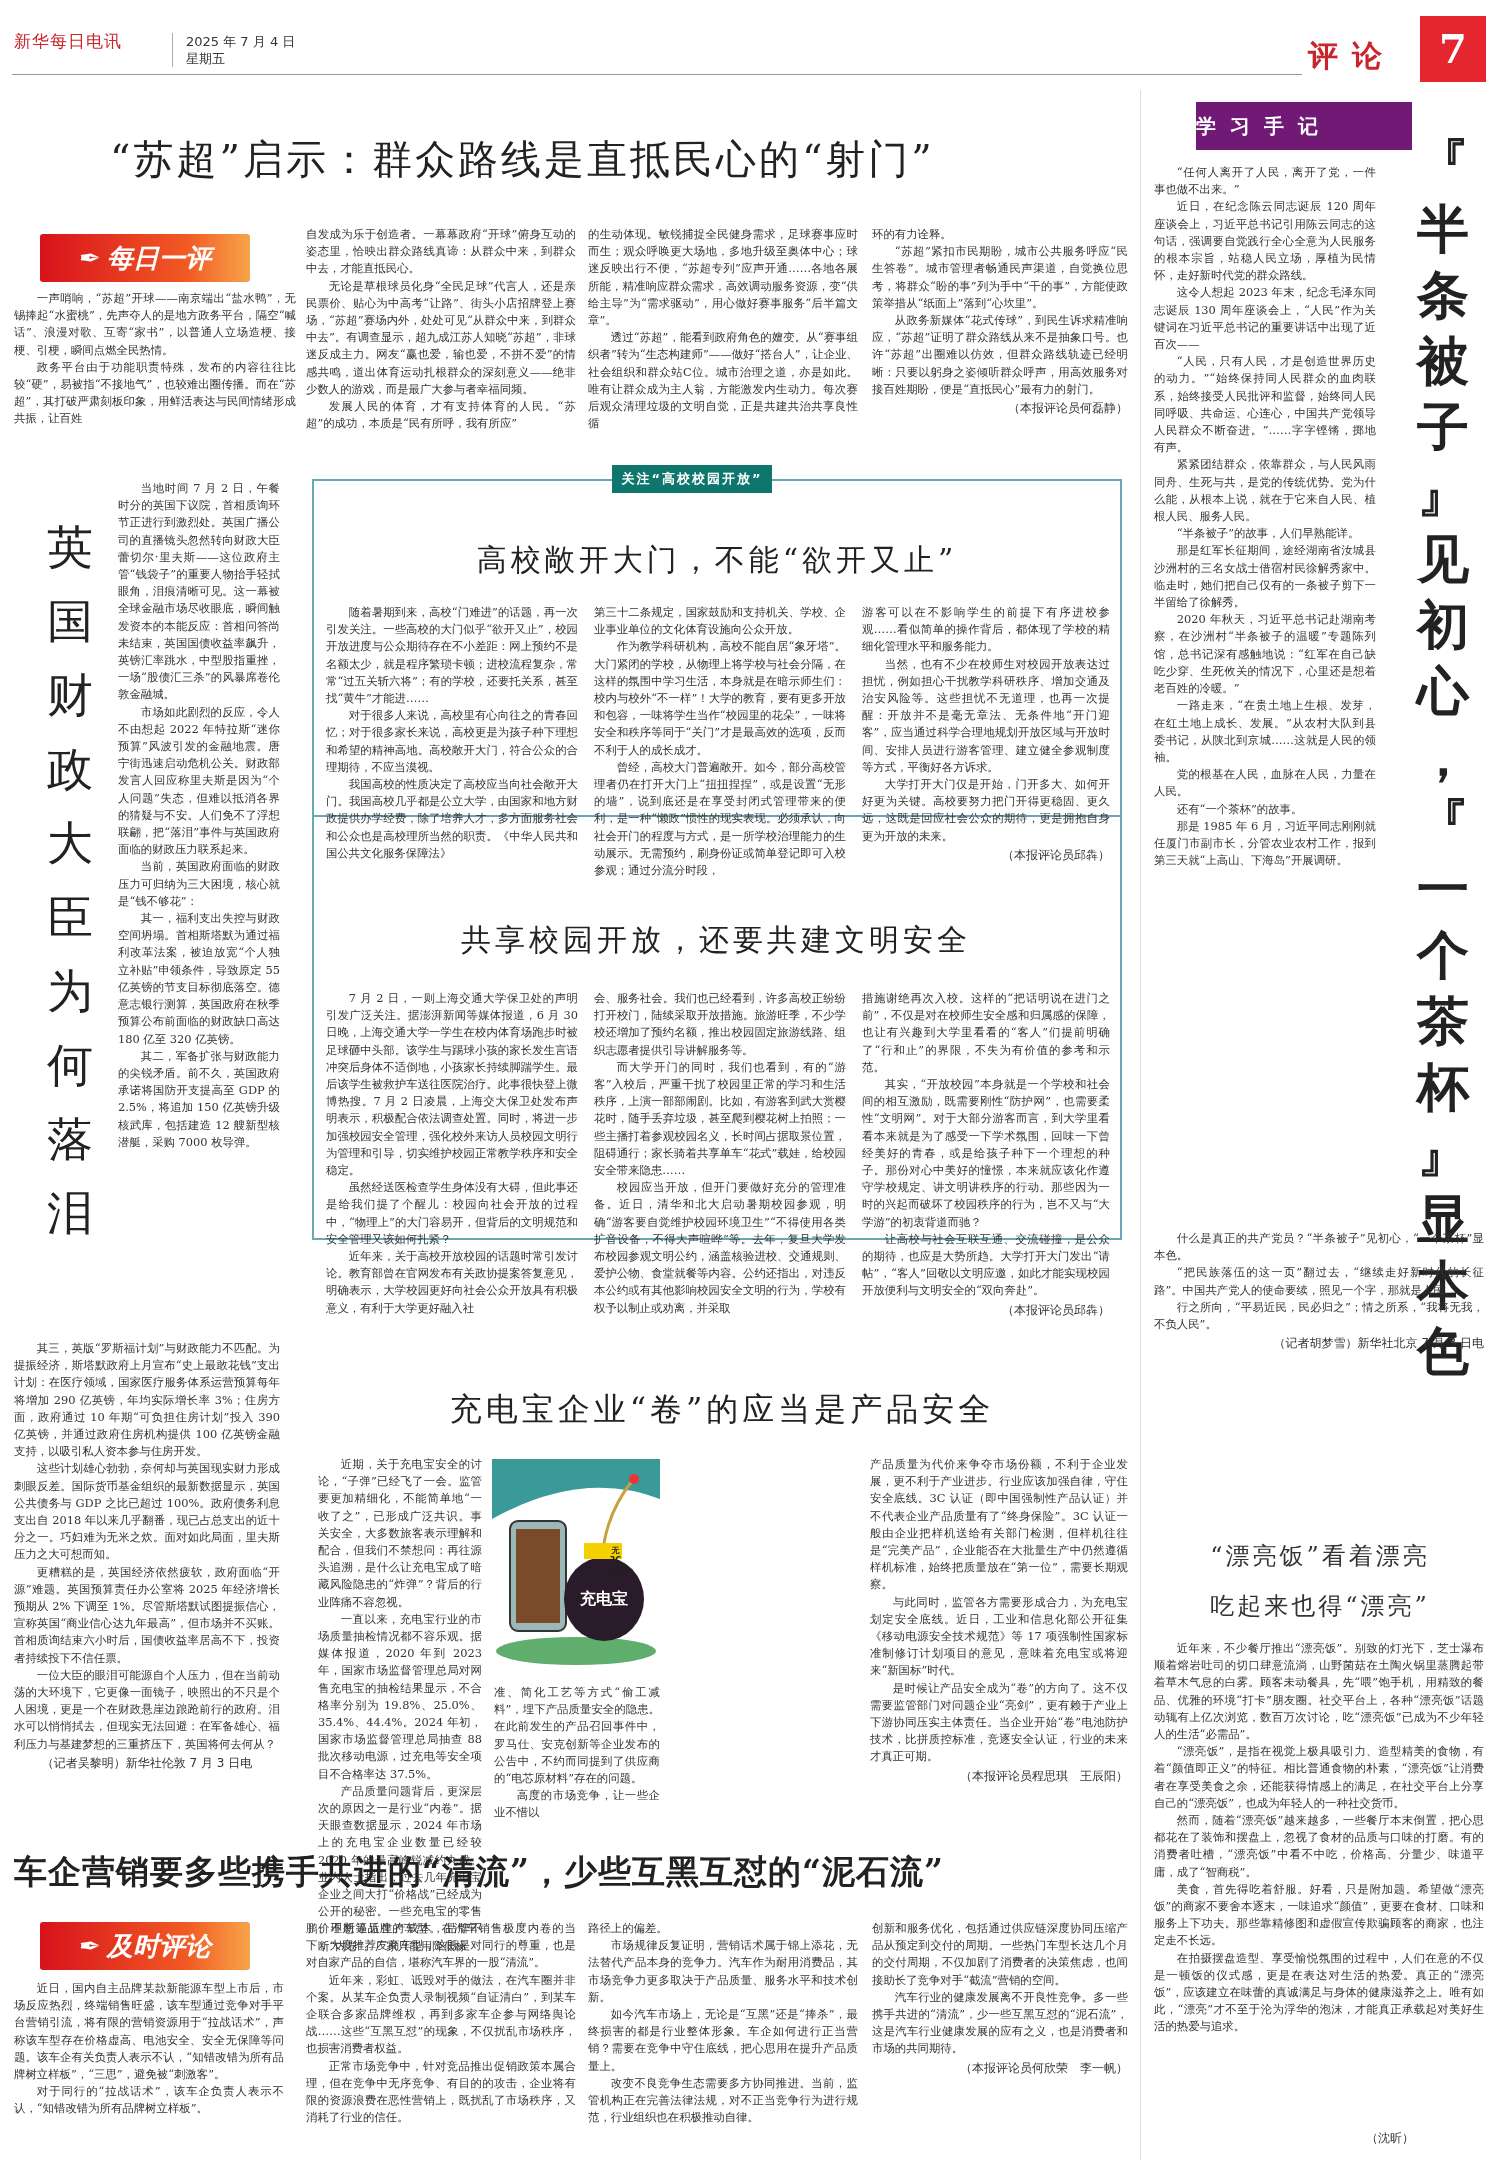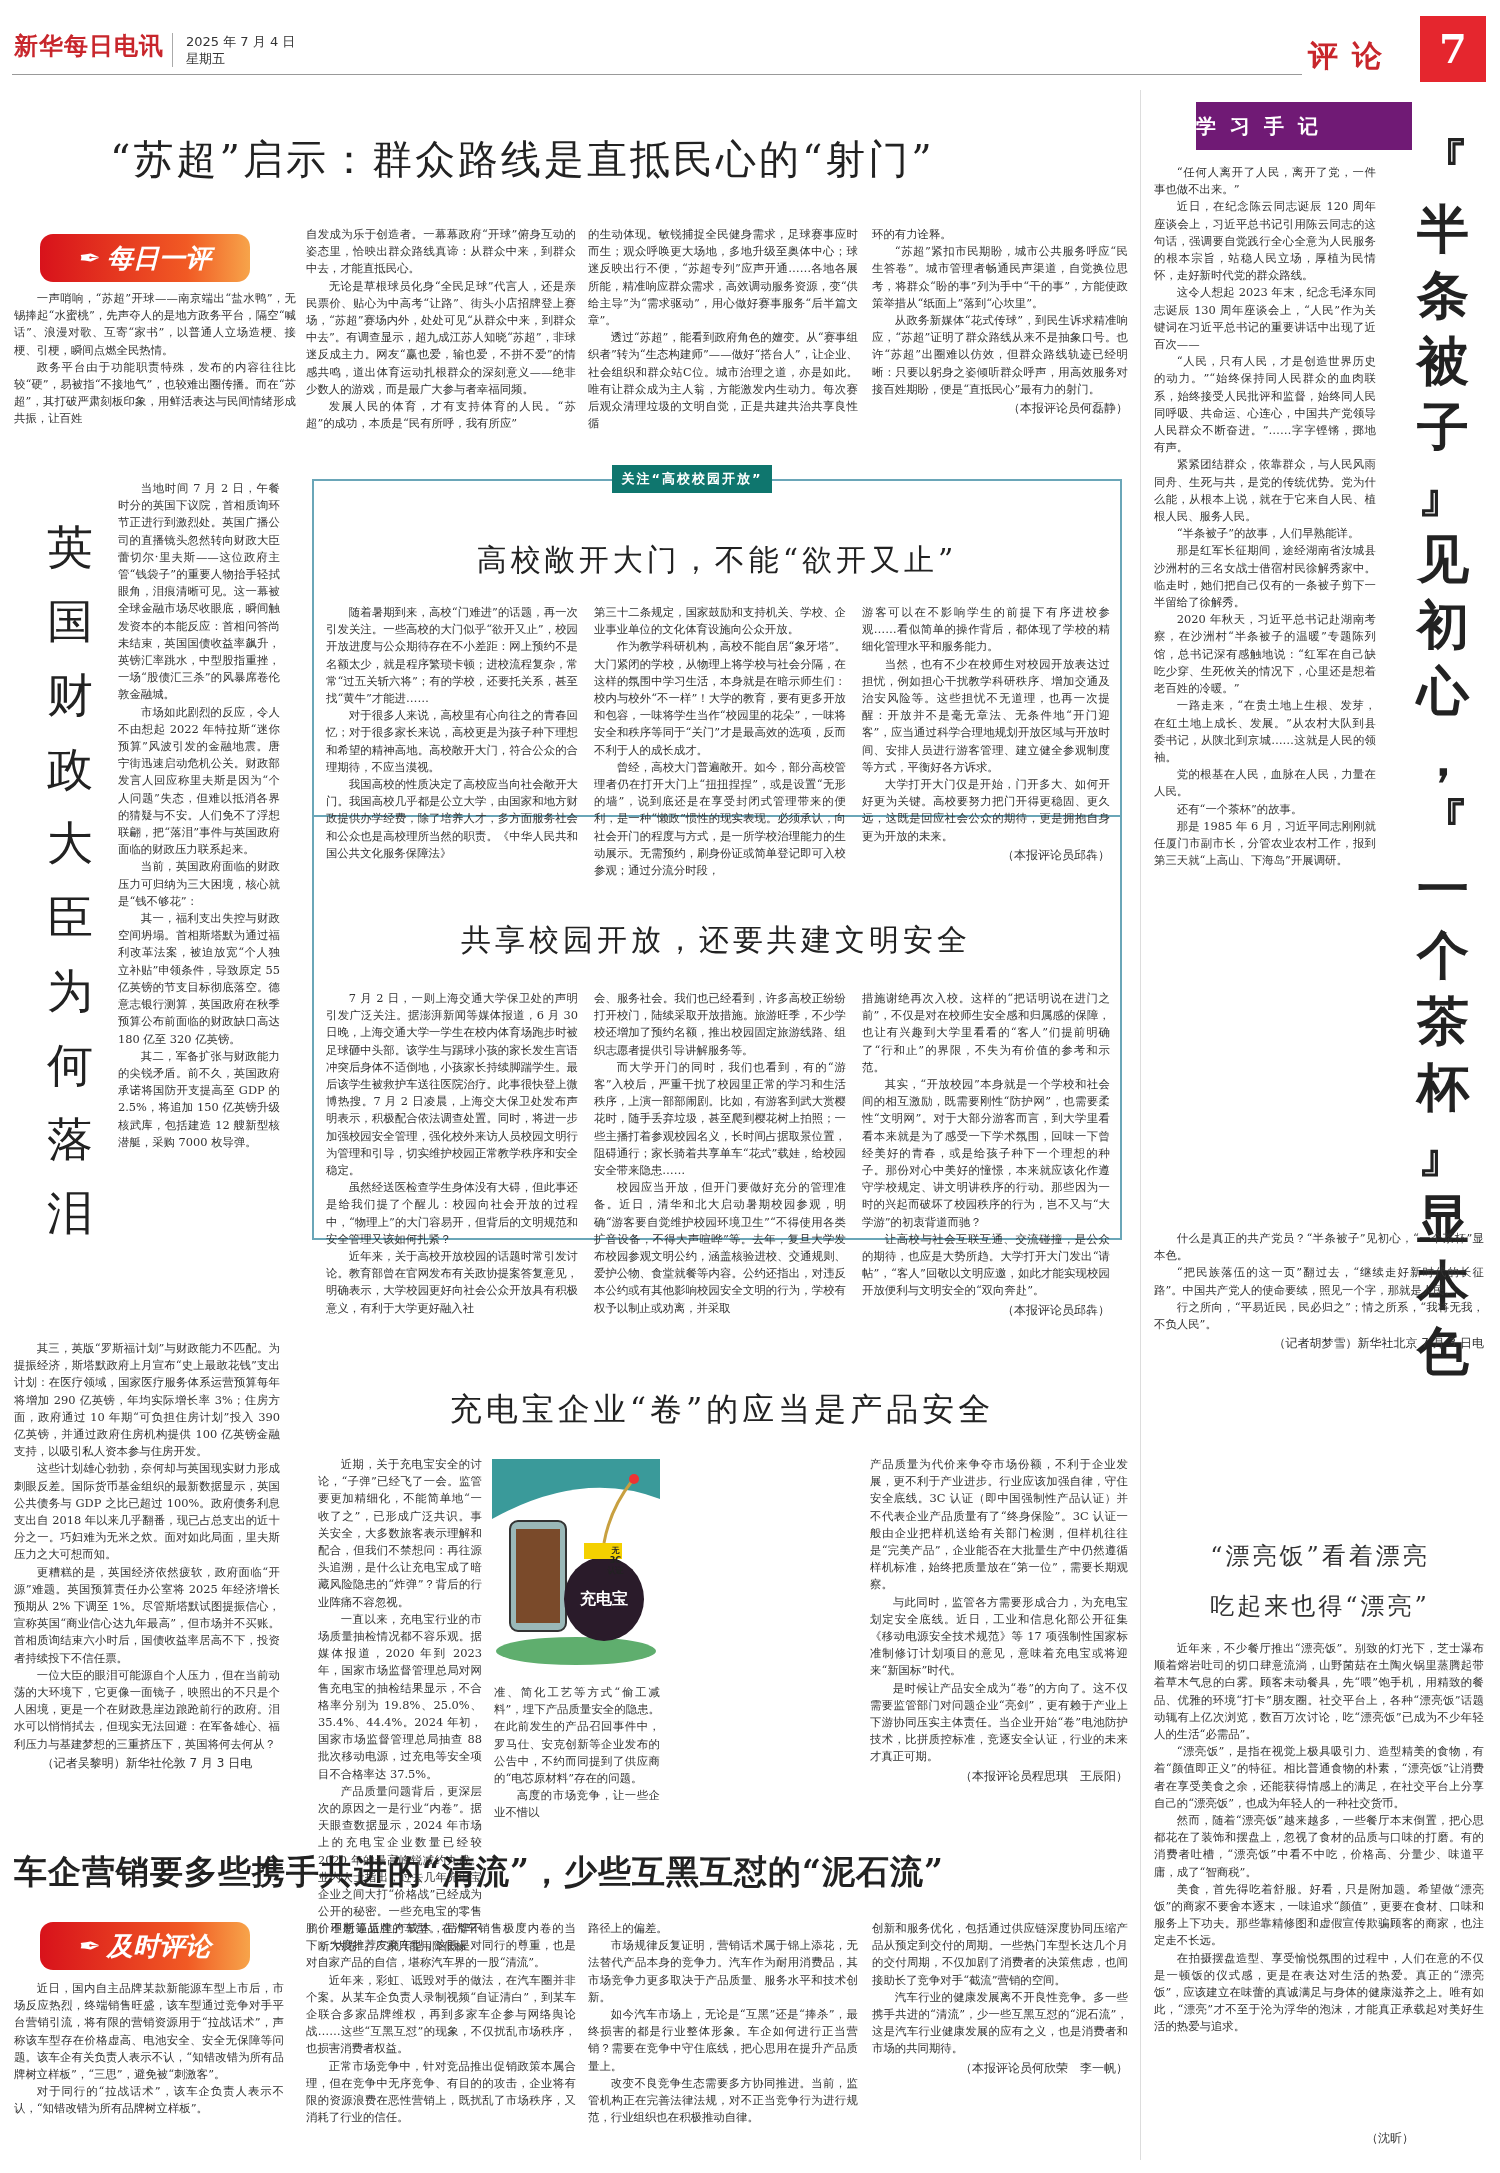--- a/index.html
+++ b/index.html
@@ -3,29 +3,29 @@
 <meta charset="utf-8">
 <style>
   * { box-sizing: border-box; margin: 0; padding: 0; }
   body { width: 1500px; height: 2173px; background: #fff; position: relative; overflow: hidden;
          font-family: "DejaVu Serif", serif; color: #2a2a2a; }
   .abs { position: absolute; }
   .body-text { font-size: 11.4px; line-height: 17.2px; text-align: justify; color: #333; }
   .body-text p { text-indent: 2em; }
   .byline { font-family: "DejaVu Sans", sans-serif; font-size: 12px; text-align: right; color: #333; margin-top: 2px; }
   
-  .mast-logo { left: 14px; top: 30px; font-size: 24px; font-weight: bold; color: #c8262c; font-family: "DejaVu Serif", serif; letter-spacing: 1px; }
+  .mast-logo { left: 14px; top: 30px; font-size: 17px; font-weight: normal; color: #c8262c; font-family: "DejaVu Serif", serif; letter-spacing: 1px; }
   .mast-sep { left: 172px; top: 33px; width: 1px; height: 34px; background: #aaa; }
   .mast-date { left: 186px; top: 33px; font-family: "DejaVu Sans", sans-serif; font-size: 13px; line-height: 17px; color: #333; }
   .mast-line { left: 12px; top: 74px; width: 1290px; height: 1px; background: #999; }
   .section-name { left: 1308px; top: 36px; font-size: 30px; font-weight: bold; color: #c8262c; letter-spacing: 14px; }
   .page-num { left: 1420px; top: 16px; width: 66px; height: 66px; background: #e5262e; color: #fff; font-size: 40px; font-weight: bold; text-align: center; line-height: 66px; }
   
   .main-headline { left: 110px; top: 132px; font-size: 40px; font-weight: normal; color: #222; letter-spacing: 3px; }
-  .badge { color: #fff; font-family: "DejaVu Sans", sans-serif; font-weight: bold; font-style: italic; text-align: center; border-radius: 13px;
+  .badge { color: #fff; font-family: "DejaVu Sans", sans-serif; font-weight: bold; font-style: italic; text-align: center; border-radius: 3px;
            background: linear-gradient(90deg, #d8121b, #f15a24 70%, #f7a44a); }
   .badge .pen { display: inline-block; font-style: normal; margin-right: 6px; }
   .v-title { font-size: 46px; line-height: 74px; color: #222; text-align: center; font-family: "DejaVu Serif", serif; }
   .col { position: absolute; }
   
   .feature-box { left: 312px; top: 479px; width: 810px; height: 338px; border: 2px solid #6aa6b8; }
   .feature-box2 { left: 312px; top: 817px; width: 810px; height: 423px; border: 2px solid #6aa6b8; border-top: none; }
   .feature-tag { left: 612px; top: 465px; width: 160px; height: 28px; background: #0f766e; color: #fff; font-family: "DejaVu Sans", sans-serif; font-size: 13px; font-weight: bold; text-align: center; line-height: 28px; letter-spacing: 2px; }
   .sub-headline { font-size: 30px; color: #222; text-align: center; letter-spacing: 4px; font-family: "DejaVu Serif", serif; }
   .study-tag { left: 1196px; top: 102px; width: 216px; height: 48px; background: #701a75; color: #fff; font-family: "DejaVu Sans", sans-serif; font-size: 20px; font-weight: bold; text-align: left; line-height: 48px; letter-spacing: 14px; }

